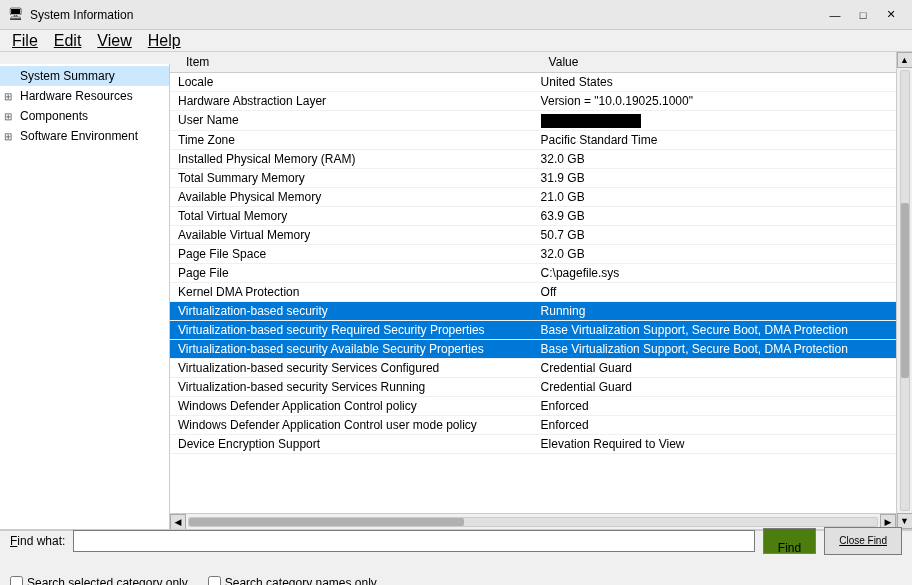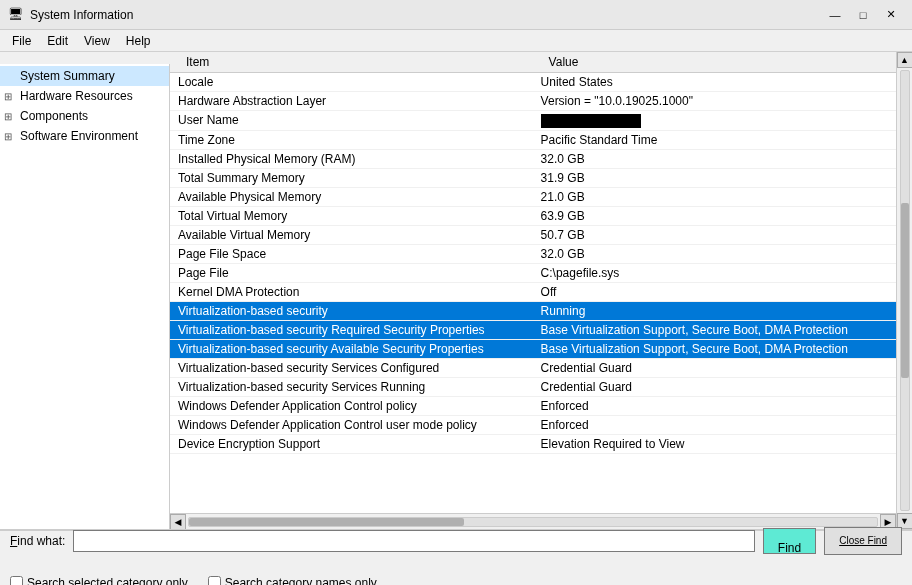--- a/index.html
+++ b/index.html
@@ -54,25 +54,26 @@
       background: #f0f0f0;
       border-bottom: 1px solid #d0d0d0;
       display: flex;
       height: 22px;
       align-items: center;
       padding: 0 4px;
     }
     .menu-item {
       padding: 2px 8px;
       cursor: pointer;
-      font-size: 12px;
+      font-size: 16px;
       color: #000;
       height: 100%;
       display: flex;
       align-items: center;
+      text-decoration: underline;
     }
 
     
     .main-area {
       display: flex;
       height: calc(585px - 30px - 22px - 55px);
       border-bottom: 1px solid #ccc;
     }
 
     
@@ -187,21 +188,21 @@
       border: 1px solid #7a7a7a;
       padding: 0 4px;
       font-size: 12px;
       background: #fff;
       outline: none;
     }
     .find-btn {
       padding: 12px 14px;
       height: 22px;
       border: 1px solid #7a7a7a;
-      background: #5eead4;
+      background: #4d7c0f;
       font-size: 12px;
       cursor: pointer;
       white-space: nowrap;
     }
     .close-find-btn {
       padding: 2px 14px;
       height: 28px;
       border: 1px solid #7a7a7a;
       background: #e0e0e0;
       font-size: 10px;

